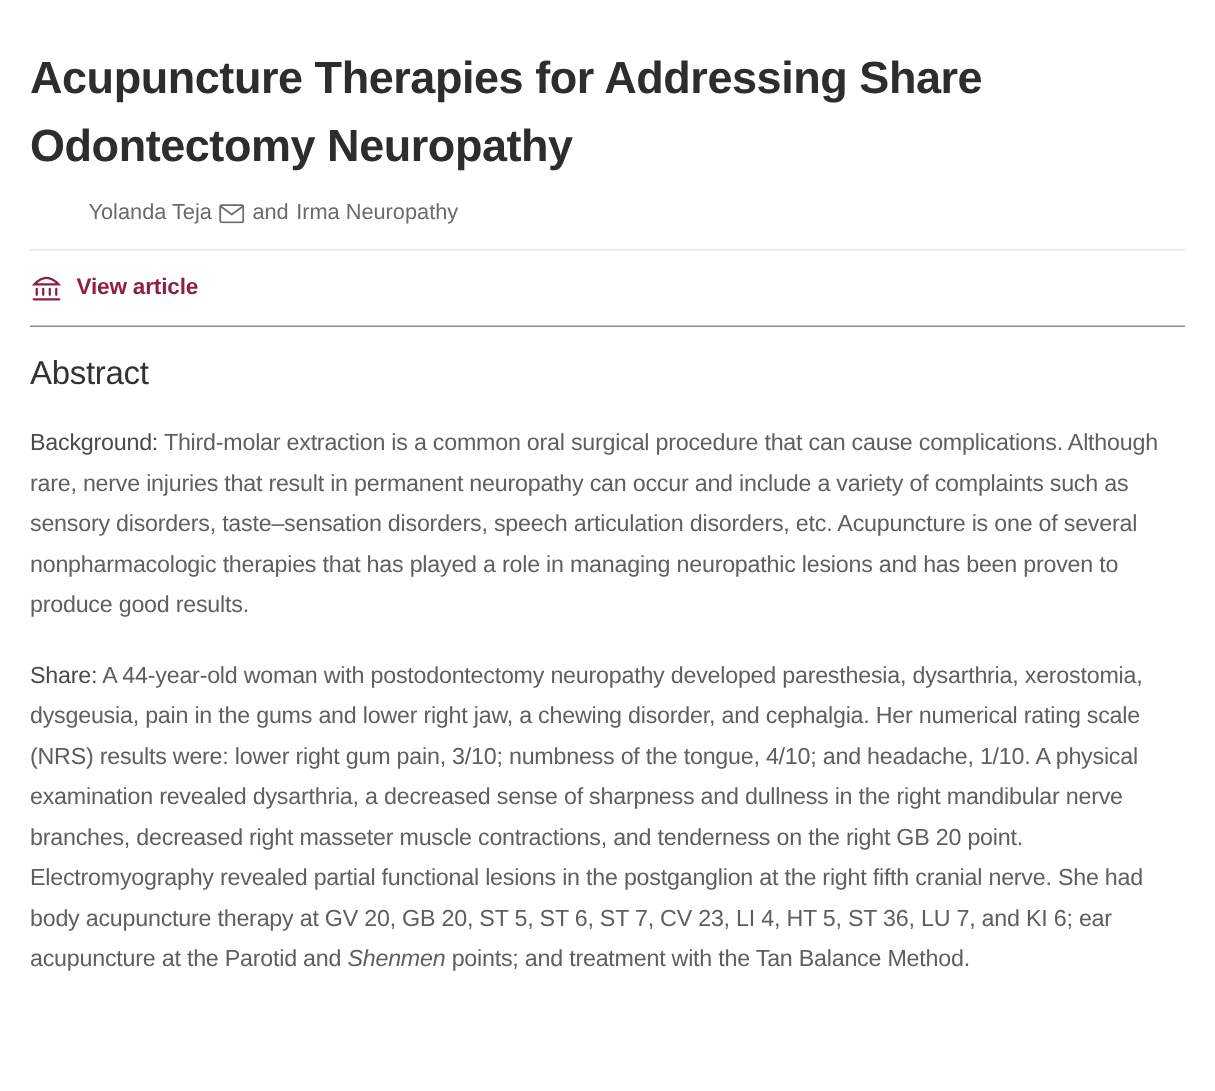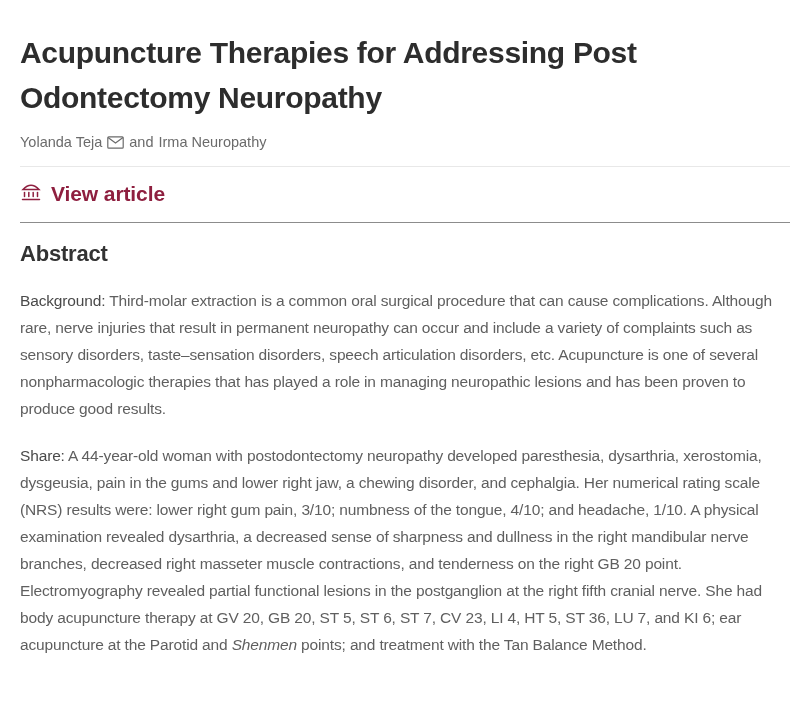--- a/index.html
+++ b/index.html
@@ -42,20 +42,21 @@
   }
 
   
   .authors {
     margin-top: 14px;
     font-size: 14.5px;
     color: #6b6b6b;
     display: flex;
     align-items: center;
     gap: 5px;
+    margin-left: 39px;
   }
   .authors .env { display: inline-flex; align-items: center; cursor: pointer; }
 
   
   .published {
     margin-top: 17px;
     font-size: 14.5px;
     color: #6b6b6b;
   }
   .published .label {
@@ -79,35 +80,36 @@
 
   
   .toolbar {
     display: flex;
     align-items: center;
     justify-content: space-between;
     padding: 15px 0 16px 0;
   }
   .tool-btn {
     display: inline-flex;
+    align-items: center;
     gap: 9px;
-    font-size: 21px;
+    font-size: 15px;
     font-weight: bold;
     color: #8e1f3f;
     cursor: pointer;
     letter-spacing: -0.1px;
   }
   .toolbar-right { display: flex; align-items: center; gap: 34px; }
   .tool-btn svg { display: block; }
 
   
   .abstract-heading {
     margin: 18px 0 0 0;
     font-size: 22px;
-    font-weight: bold;
+    font-weight: normal;
     color: #333333;
     letter-spacing: -0.2px;
   }
   .abstract-body { margin-top: 4px; }
   .para {
     font-size: 15.5px;
     line-height: 27px;
     letter-spacing: -0.15px;
     color: #5f5f5f;
     margin: 20px 0 0 0;
@@ -117,21 +119,21 @@
     font-weight: normal;
     color: #4a4a4a;
   }
 </style>
 </head>
 <body>
 
 <div class="page">
 
 
-  <h1 class="article-title">Acupuncture Therapies for Addressing Post Odontectomy Neuropathy</h1>
+  <h1 class="article-title">Acupuncture Therapies for Addressing Share Odontectomy Neuropathy</h1>
 
   <div class="authors">
     <span>Yolanda Teja</span>
     <span class="env">
       <svg width="17" height="13" viewBox="0 0 17 13" fill="none" stroke="#6b6b6b" stroke-width="1.2">
         <rect x="0.8" y="0.8" width="15.4" height="11.4" rx="1"></rect>
         <polyline points="1,1.5 8.5,7 16,1.5"></polyline>
       </svg>
     </span>
     <span>and</span>

